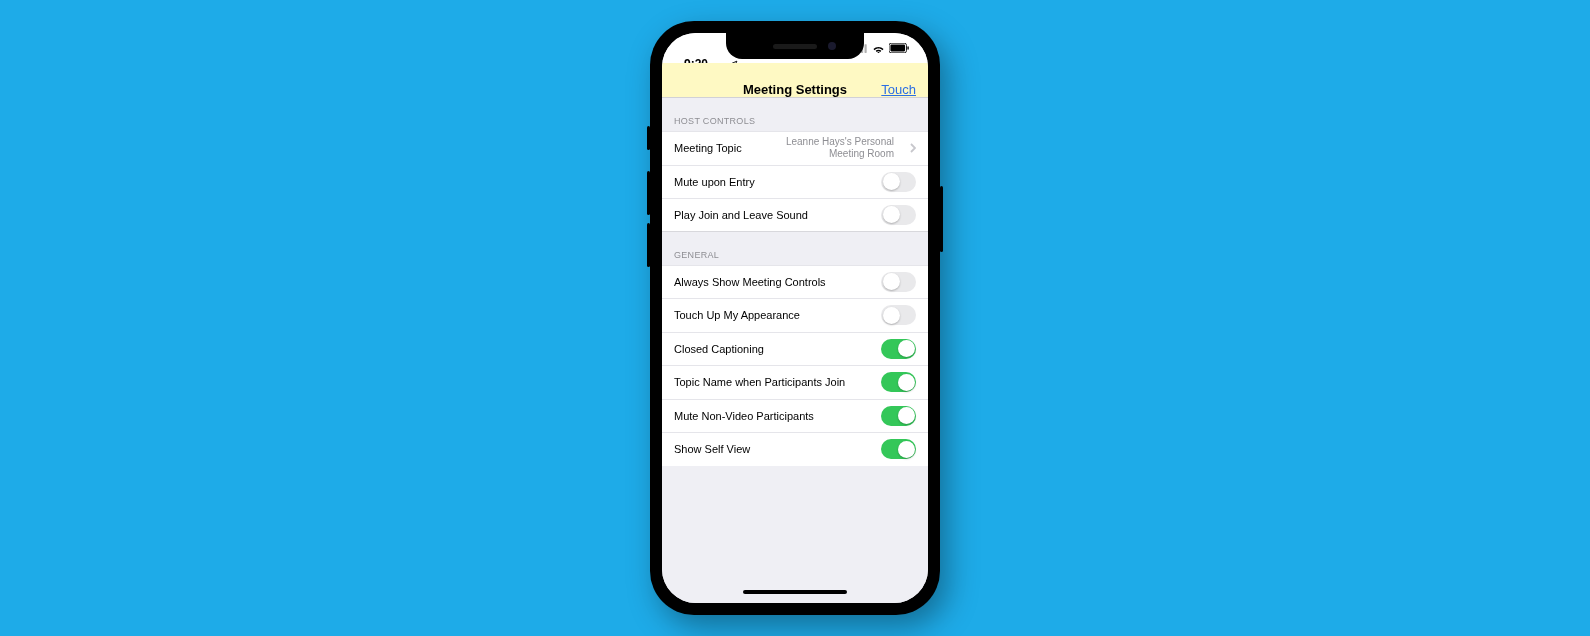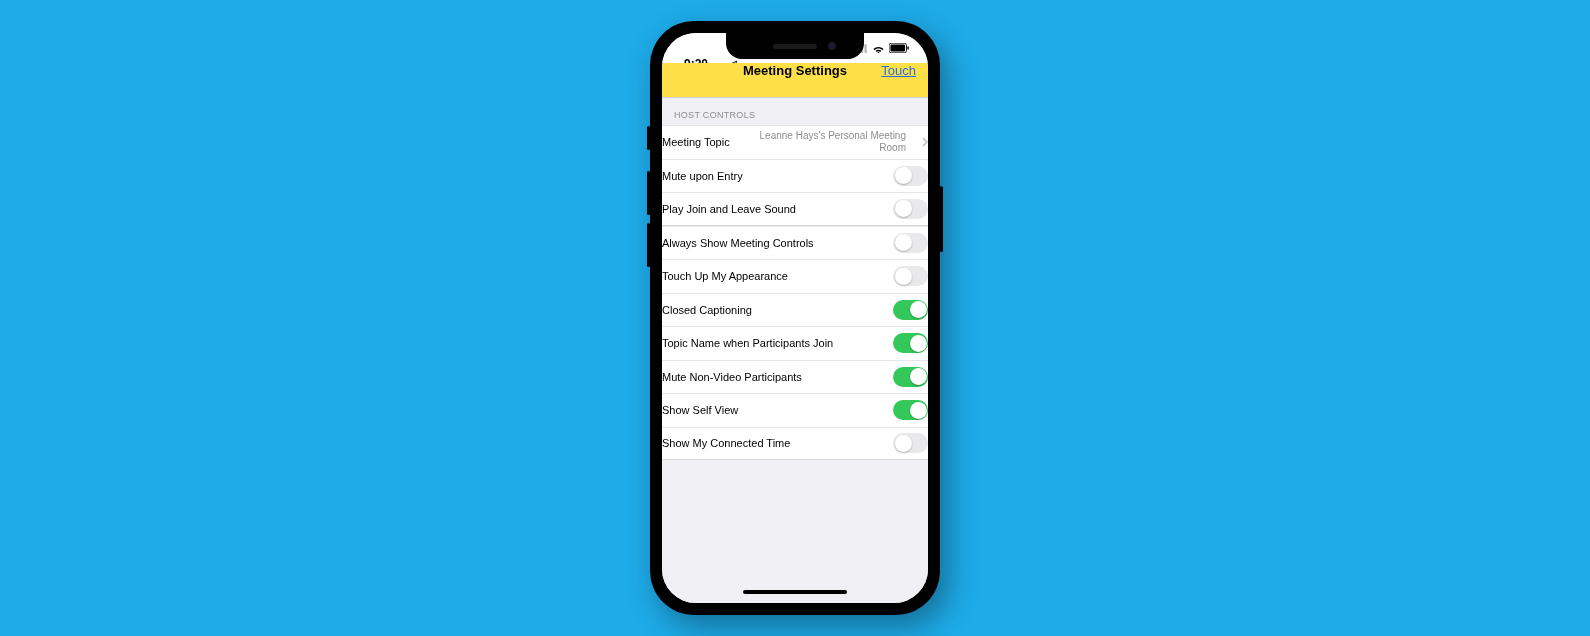--- a/index.html
+++ b/index.html
@@ -86,24 +86,24 @@
       padding: 0 18px 0 22px;
       font-size: 12px;
       font-weight: 600;
       color: #000;
     }
     .status-left { display: flex; align-items: center; gap: 21px; margin-top: 32px; }
     .status-right { display: flex; align-items: center; gap: 4px; }
     .status-right svg { display: block; }
     .nav-bar {
       height: 35px;
-      background: #fde047;
+      background: #fef9c3;
       border-bottom: 0.5px solid #d1d1d6;
       display: flex;
-      align-items: flex-start;
+      align-items: flex-end;
       justify-content: center;
       position: relative;
     }
     .nav-title {
       font-size: 13px;
       font-weight: 600;
       color: #000;
     }
     .nav-done {
       position: absolute;
@@ -112,34 +112,34 @@
       color: #2b6ee4;
       text-decoration: underline;
       cursor: pointer;
     }
     .content {
       flex: 1;
       overflow-y: auto;
       background: #efeff4;
     }
     .section-header {
-      padding: 12px 12px 5px;
+      padding: 18px 12px 5px;
       font-size: 9px;
       font-weight: 400;
       letter-spacing: 0.3px;
       color: #8e8e93;
       text-transform: uppercase;
     }
     .row {
       background: #fff;
       border-top: 0.5px solid #e5e5ea;
       display: flex;
       align-items: center;
       justify-content: space-between;
-      padding: 0 0;
+      padding: 0 12px;
       min-height: 33.5px;
     }
     .row:first-of-type {
       border-top: 0.5px solid #d8d8dc;
     }
     .row.last {
       border-bottom: 0.5px solid #d8d8dc;
       text-align: center;
     }
     .row-label {
@@ -271,20 +271,21 @@
           </div>
       </div>
 
       <div class="row last">
         <span class="row-label">Play Join and Leave Sound</span>
         <div class="toggle">
             <div class="toggle-knob"></div>
           </div>
       </div>
 
+      <div class="section-header">GENERAL</div>
 
       <div class="row">
         <span class="row-label">Always Show Meeting Controls</span>
         <div class="toggle">
             <div class="toggle-knob"></div>
           </div>
       </div>
 
       <div class="row">
         <span class="row-label">Touch Up My Appearance</span>
@@ -314,26 +315,20 @@
           </div>
       </div>
 
       <div class="row">
         <span class="row-label">Show Self View</span>
         <div class="toggle on">
             <div class="toggle-knob"></div>
           </div>
       </div>
 
-      <div class="row last">
-        <span class="row-label">Show My Connected Time</span>
-        <div class="toggle">
-            <div class="toggle-knob"></div>
-          </div>
-      </div>
 
     </div>
 
     <div class="home-indicator">
       <div class="home-bar"></div>
     </div>
   </div>
 </div>
 
 </body></html>

